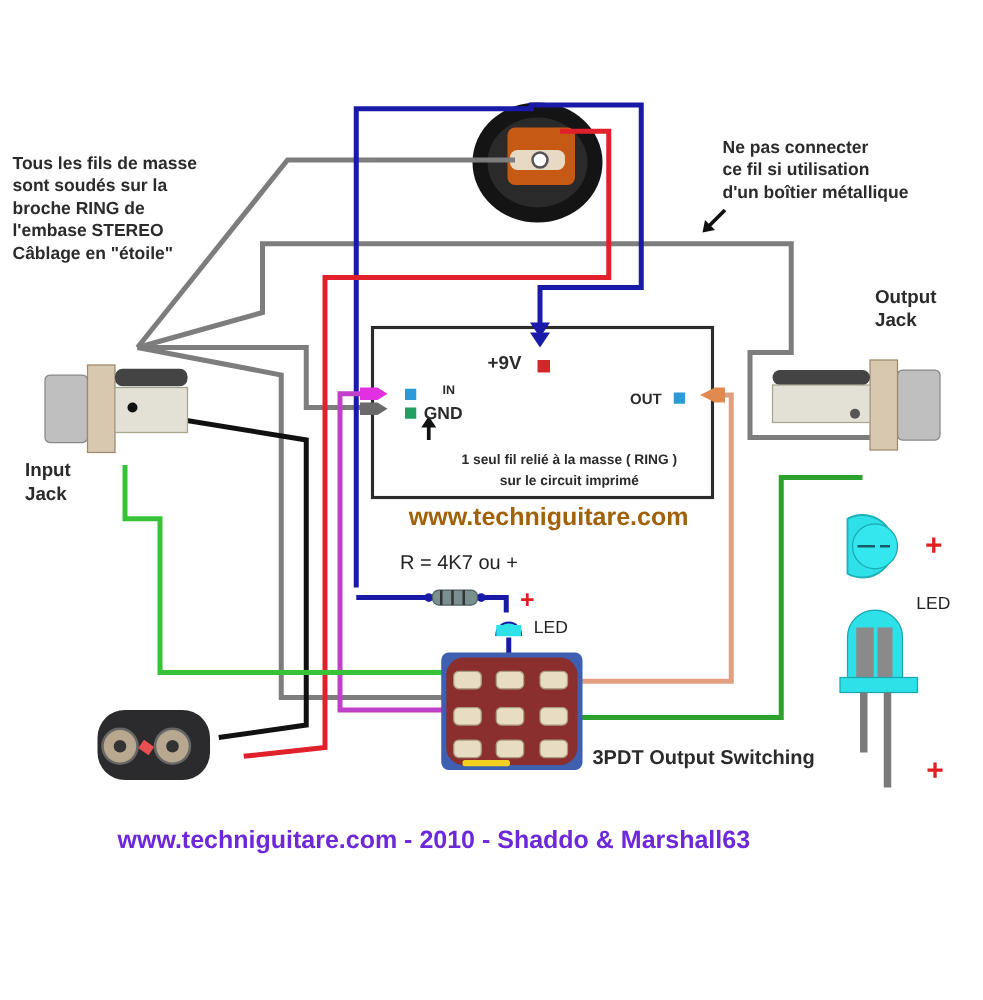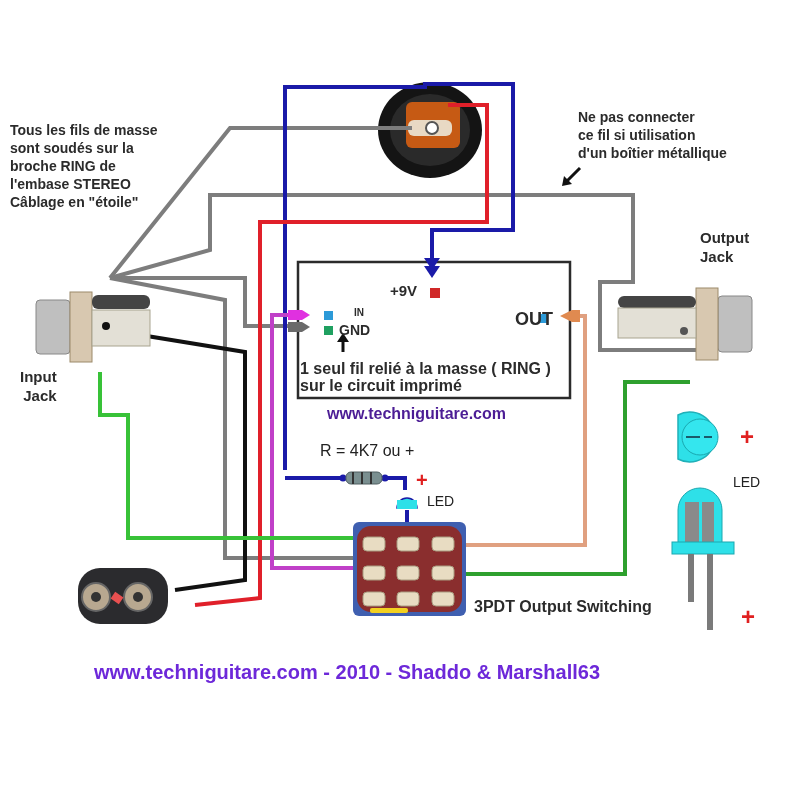--- a/index.html
+++ b/index.html
@@ -2,28 +2,28 @@
 <html><head>
 <meta charset="utf-8">
 <style>
   html, body { margin: 0; padding: 0; background: #ffffff; }
   body { width: 786px; height: 800px; position: relative; overflow: hidden;
          font-family: "Liberation Sans", sans-serif; }
   #diagram { position: absolute; left: 0; top: 0; }
   .lbl { position: absolute; font-family: "Liberation Sans", sans-serif; font-weight: bold; color: #2b2b2b; white-space: pre-line; line-height: 18px; }
   .note-left { left: 10px; top: 121px; font-size: 14px; line-height: 18px; }
   .note-right { left: 578px; top: 108px; font-size: 14px; line-height: 18px; }
-  .jack-in { left: 20px; top: 367px; font-size: 15px; text-align: right; line-height: 19px; }
+  .jack-in { left: 20px; top: 367px; font-size: 15px; text-align: left; line-height: 19px; }
   .jack-out { left: 700px; top: 228px; font-size: 15px; text-align: left; line-height: 19px; }
   .v9 { left: 390px; top: 282px; font-size: 15px; }
   .in-lbl { left: 354px; top: 304px; font-size: 10px; }
   .gnd-lbl { left: 339px; top: 321px; font-size: 14px; }
-  .out-lbl { left: 515px; top: 310px; font-size: 18px; }
-  .ring-note { left: 300px; top: 360px; width: 311px; font-size: 16px; line-height: 17px; }
-  .url-mid { left: 327px; top: 405px; font-size: 16px; color: #4c1d95; }
+  .out-lbl { left: 504px; top: 310px; font-size: 12px; }
+  .ring-note { left: 300px; top: 360px; width: 311px; font-size: 11px; text-align: center; line-height: 17px; }
+  .url-mid { left: 327px; top: 405px; font-size: 20px; color: #a16207; }
   .res-lbl { left: 320px; top: 442px; font-size: 16px; font-weight: normal; color: #222; }
   .led-lbl1 { left: 427px; top: 492px; font-size: 14px; font-weight: normal; color: #222; }
   .led-lbl2 { left: 733px; top: 473px; font-size: 14px; font-weight: normal; color: #222; }
   .sw-lbl { left: 474px; top: 598px; font-size: 16px; }
   .footer { left: 94px; top: 663px; font-size: 20px; color: #6d28d9; }
   .plus { position: absolute; color: #e02020; font-weight: bold; font-size: 24px; line-height: 24px; }
   .plus1 { left: 416px; top: 468px; font-size: 20px; }
   .plus2 { left: 740px; top: 425px; }
   .plus3 { left: 741px; top: 605px; }
 </style>

